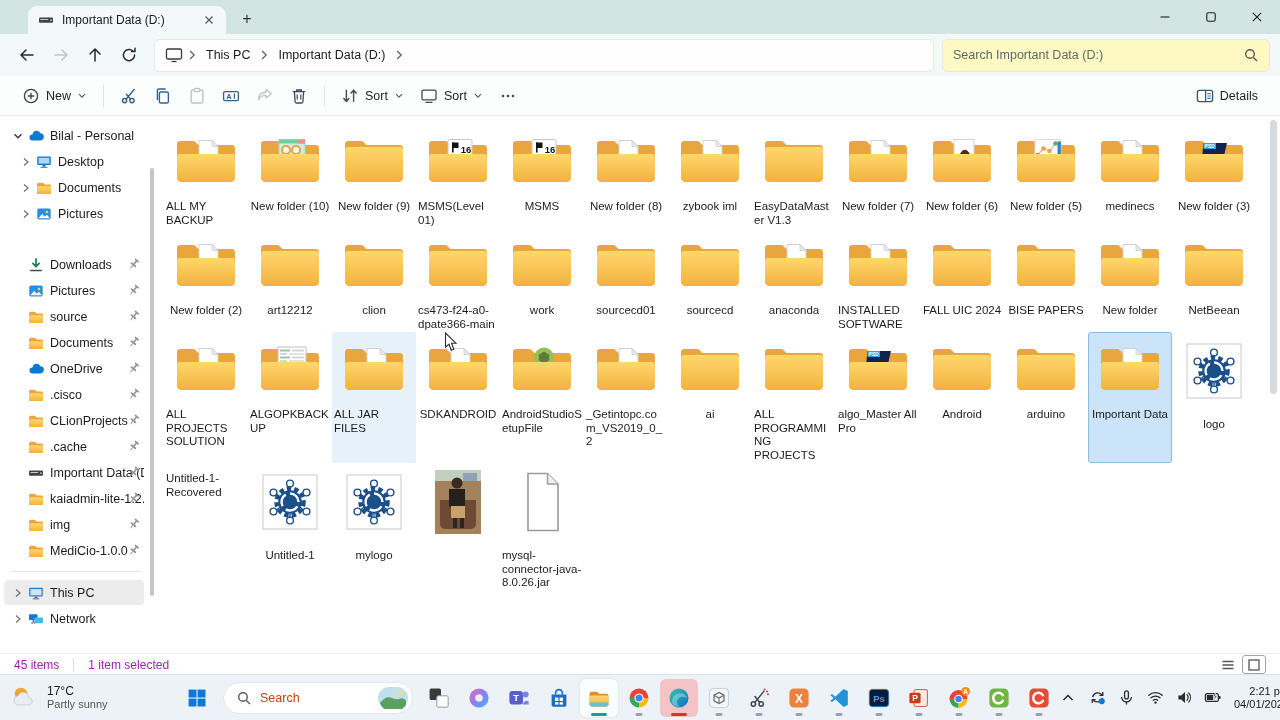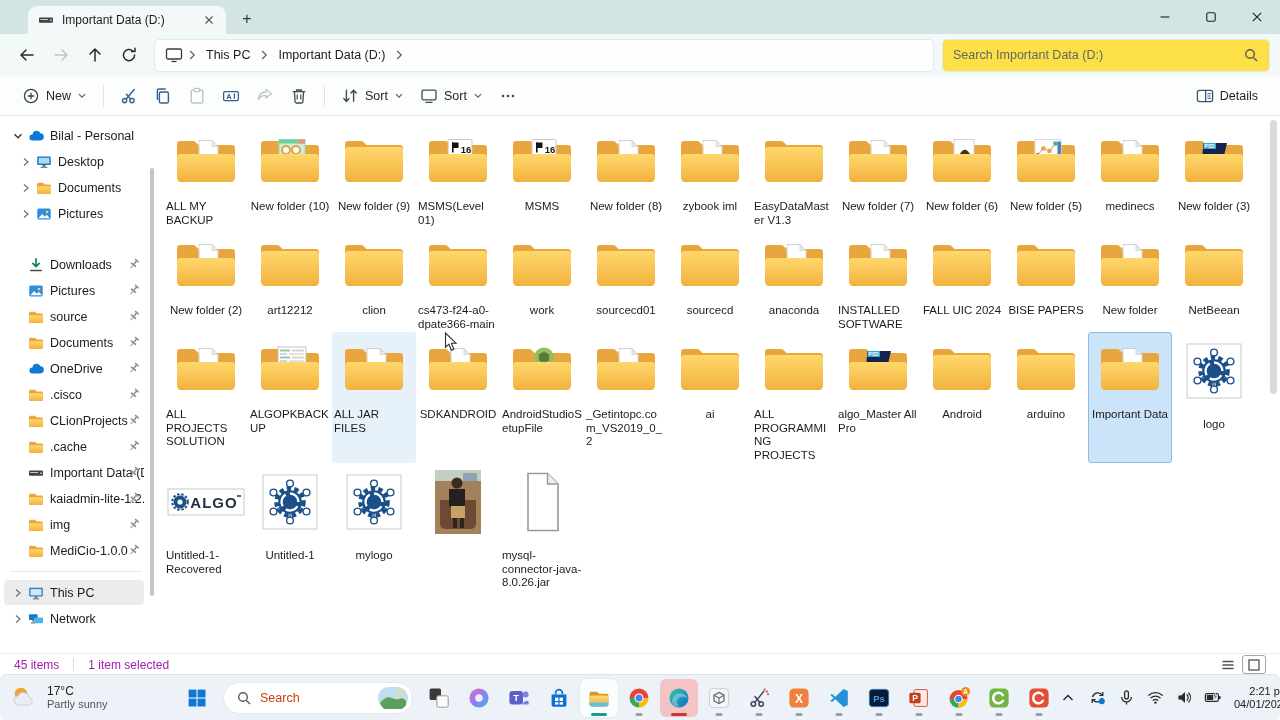--- a/index.html
+++ b/index.html
@@ -15,21 +15,21 @@
   .newtab{width:26px;height:26px;margin:0 0 2px 8px;display:flex;align-items:center;justify-content:center;
           font-size:16px;color:#333;border-radius:4px;}
   .win-controls{margin-left:auto;display:flex;height:34px;}
   .win-btn{width:46px;height:34px;display:flex;align-items:center;justify-content:center;}
   
   .navrow{height:42px;background:#f3f9f8;display:flex;align-items:center;padding:0 10px;}
   .nav-btn{width:34px;height:32px;border-radius:5px;display:flex;align-items:center;justify-content:center;}
   .addressbar{flex:1;height:31px;background:#fdfefd;border:1px solid #e3e9e7;border-radius:5px;
               display:flex;align-items:center;padding:0 10px;gap:4px;margin:0 8px;}
   .crumb{font-size:12.5px;padding:3px 5px;border-radius:3px;white-space:nowrap;}
-  .searchbox{width:306px;height:31px;background:#fde047;border:1px solid #e3e9e7;border-radius:5px;
+  .searchbox{width:306px;height:31px;background:#fef9c3;border:1px solid #e3e9e7;border-radius:5px;
              display:flex;align-items:center;padding:0 10px;font-size:12.5px;color:#5e6a66;}
   .searchbox .sp{flex:1;}
   
   .toolbar{height:39px;background:#fcfdfd;border-bottom:1px solid #e9e9e9;display:flex;align-items:center;padding:0 14px;}
   .tb-btn{display:flex;align-items:center;gap:6px;padding:5px 8px;border-radius:5px;font-size:12.5px;color:#1f1f1f;}
   .tb-sep{width:1px;height:22px;background:#e2e4e4;margin:0 8px;}
   .tb-right{margin-left:auto;}
   
   .main{display:flex;height:537px;position:relative;background:#fff;}
   .sidebar{width:152px;flex:none;padding-top:6px;position:relative;}
@@ -58,21 +58,21 @@
   .content-scrollbar{position:absolute;right:3px;top:4px;width:7px;height:274px;background:#d7dbde;border-radius:4px;}
   
   .statusbar{height:21px;border-top:1px solid #ededed;background:#fff;display:flex;align-items:center;
              padding:0 14px;font-size:12px;color:#a21caf;gap:14px;}
   .status-sep{width:1px;height:13px;background:#dcdcdc;}
   .status-right{margin-left:auto;display:flex;align-items:center;gap:3px;}
   .view-toggle{width:22px;height:17px;display:flex;align-items:center;justify-content:center;border-radius:3px;}
   .view-toggle.active{border:1px solid #a6a6a6;}
   
   .taskbar{position:absolute;left:0;bottom:0;width:1280px;height:45px;background:#ecf2f7;
-           border-top:1px solid #dde3e8;display:flex;align-items:center;border-radius:6px;}
+           border-top:1px solid #dde3e8;display:flex;align-items:center;}
   .weather{display:flex;align-items:center;gap:7px;padding-left:10px;width:168px;flex:none;}
   .weather-temp{font-size:12px;color:#1f1f1f;line-height:14px;}
   .weather-cond{font-size:11px;color:#555;line-height:13px;}
   .tb-apps{display:flex;align-items:center;gap:2px;}
   .app-btn{width:38px;height:38px;border-radius:6px;display:flex;align-items:center;justify-content:center;position:relative;flex:none;}
   .app-btn .indicator{position:absolute;bottom:1px;left:50%;transform:translateX(-50%);height:3px;width:7px;border-radius:2px;background:#9aa0a6;}
   .app-btn .indicator.wide{width:16px;}
   .search-pill{width:172px;height:30px;background:#fff;border:1px solid #e2e7ed;border-radius:16px;
                display:flex;align-items:center;padding:0 4px 0 12px;gap:8px;font-size:12.5px;color:#c2410c;margin:0 7px;flex:none;}
   .search-pill .sp{flex:1;}
@@ -1088,30 +1088,20 @@
                   </g>
                   <g transform="rotate(240 32 32)">
                     <path d="M32 23.5 a8.5 8.5 0 0 1 8.5 8.5"></path>
                   </g>
                 </g>
               </svg>
             </span>
     <span class="lbl">logo</span>
   </div>
           <div class="tile">
-    <span class="ic tall">
-              <svg width="78" height="36" viewBox="0 0 78 36">
-                <rect x="1" y="5" width="76" height="26" fill="#fff" stroke="#c9c9c9"></rect>
-                <circle cx="13" cy="18" r="6.5" fill="#1b4f8a"></circle>
-                <circle cx="13" cy="18" r="7.8" fill="none" stroke="#1b4f8a" stroke-width="2" stroke-dasharray="2.4 1.8"></circle>
-                <circle cx="13" cy="18" r="2.6" fill="#fff"></circle>
-                <text x="47" y="24" font-size="15" font-weight="bold" fill="#262f40" text-anchor="middle" font-family="Liberation Sans,sans-serif" letter-spacing="1">ALGO</text>
-                <path d="M70 12 h4" stroke="#262f40" stroke-width="1.5"></path>
-              </svg>
-            </span>
     <span class="lbl">Untitled-1-Recovered</span>
   </div>
           <div class="tile">
     <span class="ic tall">
               <svg width="64" height="64" viewBox="0 0 64 64">
                 <rect x="5" y="5" width="54" height="54" fill="#fff" stroke="#c9c9c9"></rect>
                 <g stroke="#1b4f8a" stroke-width="1.4" fill="#fff">
                   <path d="M32 17 V27 M45.5 24 L40 28.5 M45.5 40 L40 35.5 M32 47 V37 M18.5 40 L24 35.5 M18.5 24 L24 28.5" stroke-width="1.3"></path>
                   <circle cx="32" cy="13.5" r="3.4"></circle>
                   <circle cx="48.5" cy="22.5" r="3.4"></circle>

